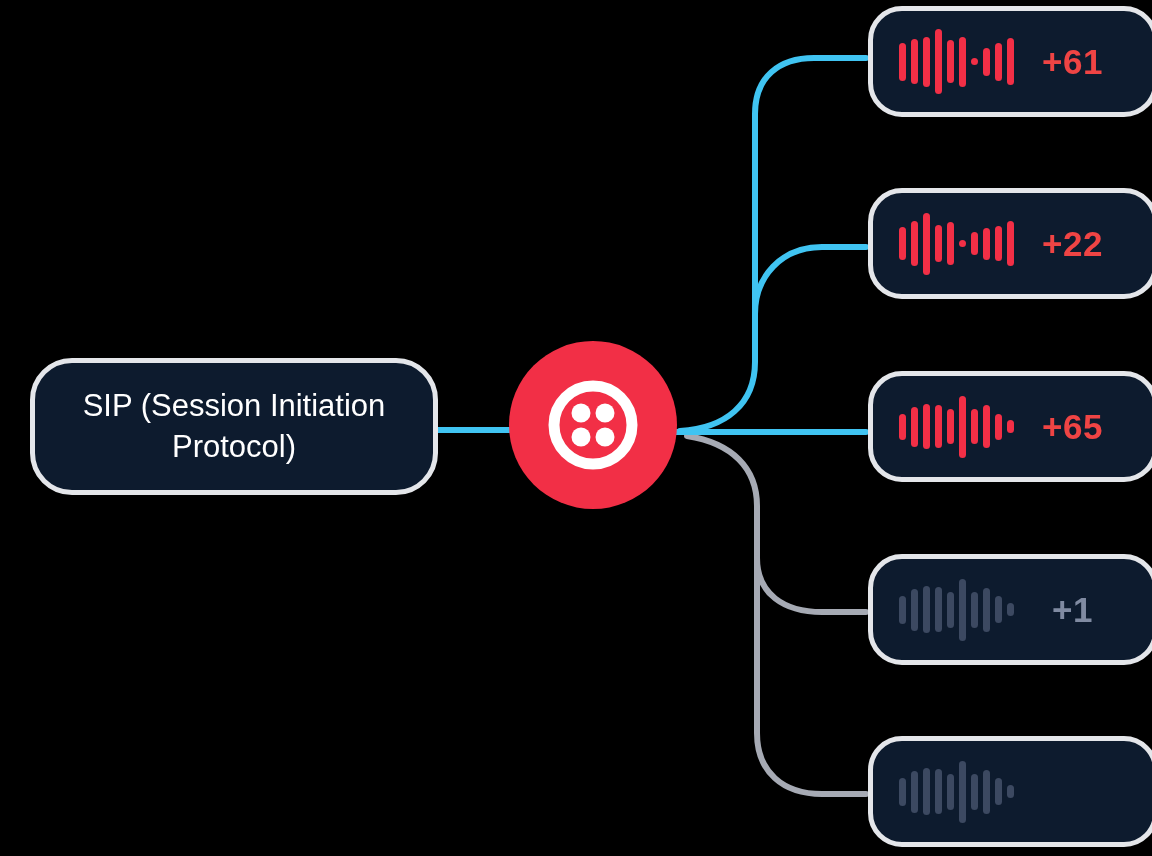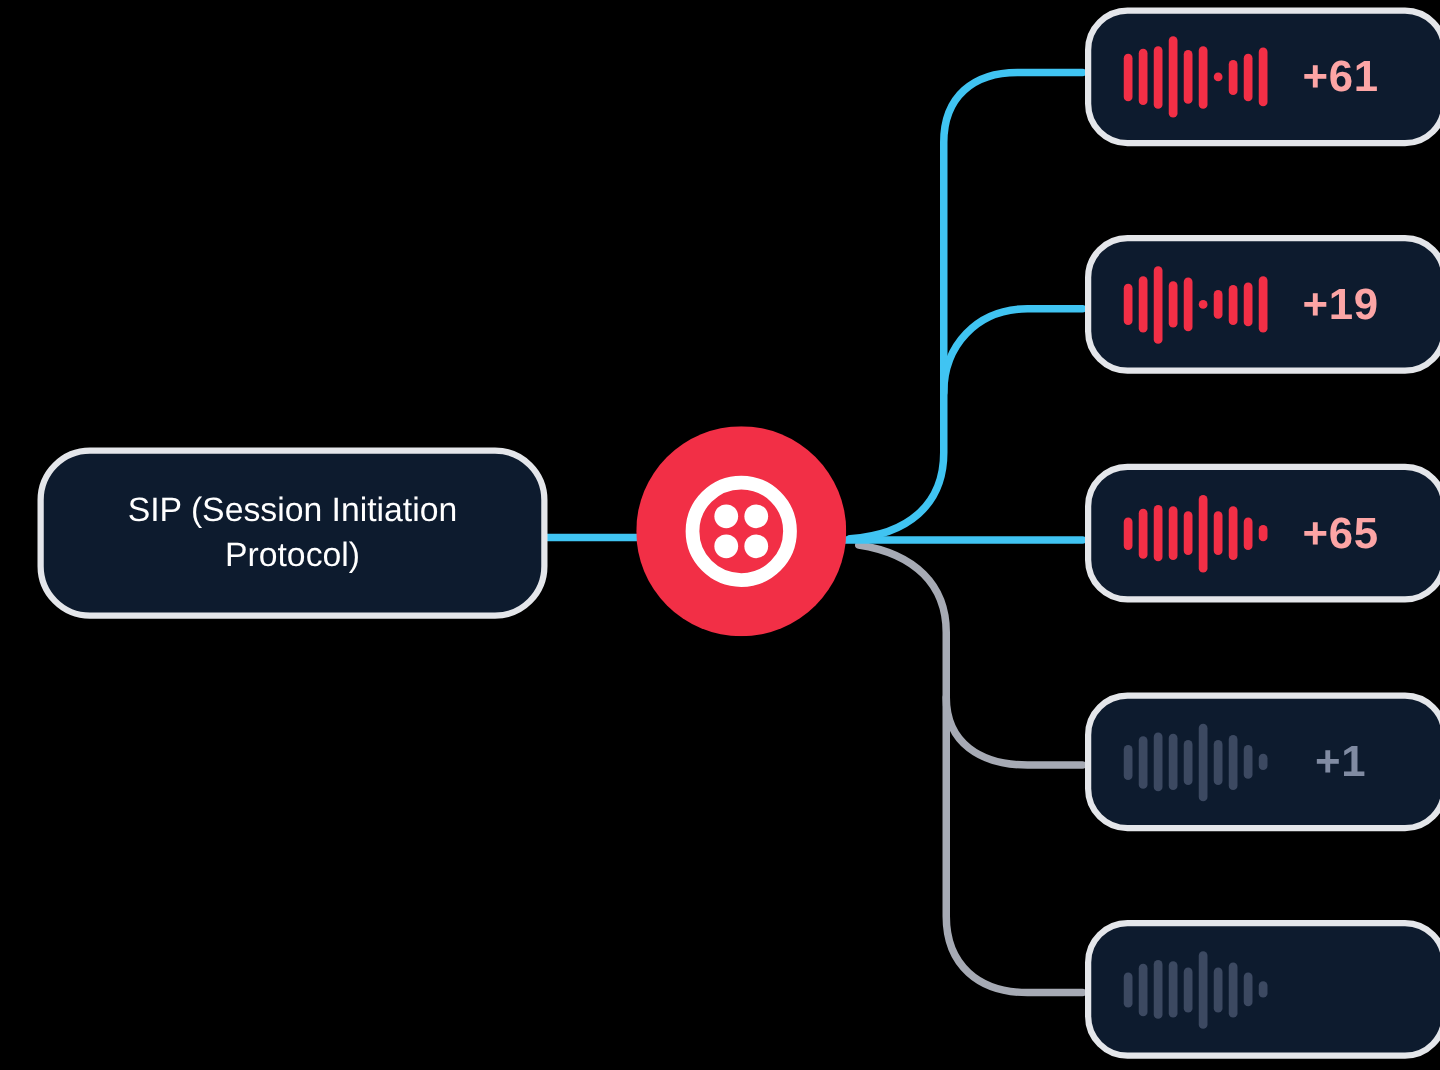--- a/index.html
+++ b/index.html
@@ -11,21 +11,21 @@
   .link{fill:none;stroke-width:6;stroke-linecap:round;}
   .link.accent{stroke:var(--accent);}
   .link.muted{stroke:var(--muted-line);}
 
   .sip-node{
     position:absolute;left:30px;top:358px;width:398px;height:127px;
     background:var(--node-bg);border:5px solid var(--node-border);
     border-radius:42px;display:flex;align-items:center;justify-content:center;
   }
   .sip-node span{
-    color:#fff;font-size:27px;font-weight:500;line-height:1.32;
+    color:#fff;font-size:31px;font-weight:500;line-height:1.32;
     text-align:center;max-width:338px;display:block;
   }
 
   .hub{position:absolute;left:509px;top:341px;width:168px;height:168px;}
   .hub svg{display:block;}
 
   .card{
     position:absolute;left:868px;width:232px;height:101px;
     background:var(--node-bg);border:5px solid var(--node-border);
     border-radius:34px;display:flex;align-items:center;padding:0 22px 0 26px;
@@ -35,21 +35,21 @@
     display:flex;align-items:center;gap:5px;width:115px;flex:0 0 auto;
   }
   .waveform .bar{
     width:7px;border-radius:4px;background:var(--wave-muted);display:block;
   }
   .card.active .waveform .bar{background:var(--red);}
   .card-label{
     flex:1;text-align:center;font-size:35px;font-weight:700;
     color:var(--text-muted);letter-spacing:0.5px;
   }
-  .card.active .card-label{color:#fca5a5;}
+  .card.active .card-label{color:#ef4444;}
 </style>
 </head>
 <body>
 
 <div class="canvas">
 
   <svg class="links" width="1152" height="856" viewBox="0 0 1152 856">
 
     <path class="link muted" d="M 687 436 C 732 443 757 468 757 506 L 757 733 C 757 772 783 794 822 794 L 866 794"></path>
     <path class="link muted" d="M 757 558 C 757 594 784 612 822 612 L 866 612"></path>
@@ -96,21 +96,21 @@
         <span class="bar" style="height: 45px;"></span>
         <span class="bar" style="height: 62px;"></span>
         <span class="bar" style="height: 37px;"></span>
         <span class="bar" style="height: 43px;"></span>
         <span class="bar" style="height: 7px;"></span>
         <span class="bar" style="height: 23px;"></span>
         <span class="bar" style="height: 32px;"></span>
         <span class="bar" style="height: 35px;"></span>
         <span class="bar" style="height: 45px;"></span>
       </div>
-    <div class="card-label">+19</div>
+    <div class="card-label">+22</div>
   </div>
   <div class="card active" style="top:371px">
     <div class="waveform">
         <span class="bar" style="height: 26px;"></span>
         <span class="bar" style="height: 40px;"></span>
         <span class="bar" style="height: 45px;"></span>
         <span class="bar" style="height: 43px;"></span>
         <span class="bar" style="height: 35px;"></span>
         <span class="bar" style="height: 62px;"></span>
         <span class="bar" style="height: 35px;"></span>

